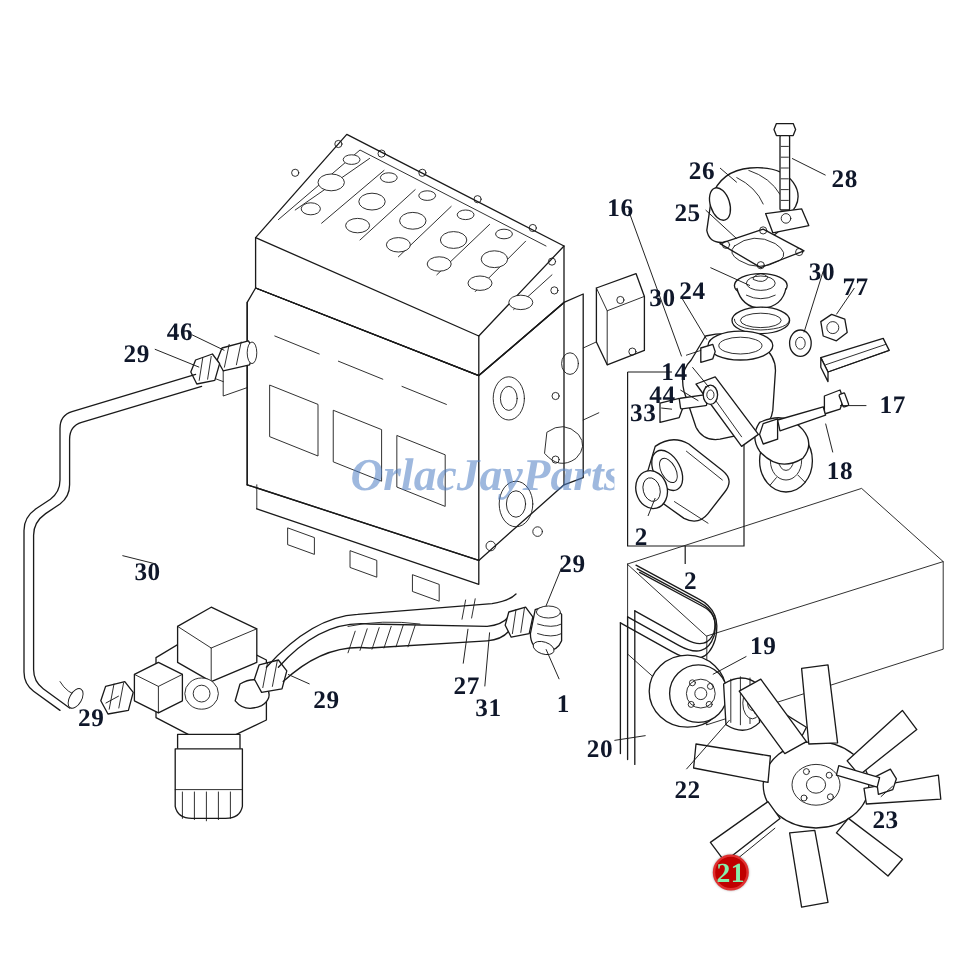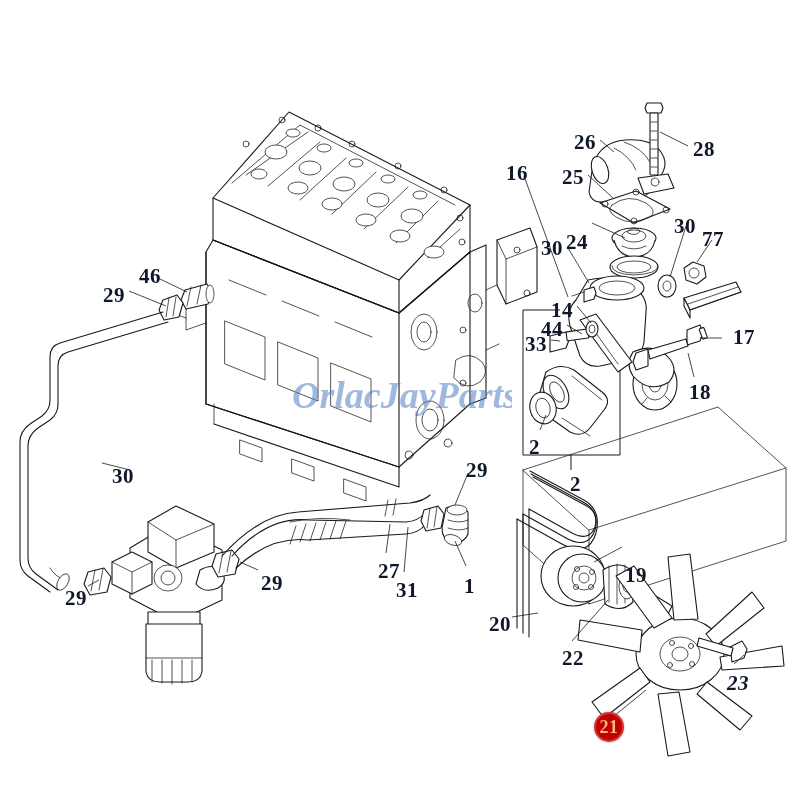--- a/index.html
+++ b/index.html
@@ -28,30 +28,30 @@
     color: #0f172a;
     font-family: "Liberation Serif", "DejaVu Serif", serif;
     font-weight: bold;
     font-size: 21px;
     line-height: 21px;
     letter-spacing: 0.5px;
     white-space: nowrap;
     user-select: none;
   }
   .callout.hl {
-    color: #fdba74;
+    color: #86efac;
     background: #c00000;
     border: 2px solid #e03030;
     border-radius: 50%;
     width: 26px;
     height: 26px;
     display: flex;
     align-items: center;
     justify-content: center;
-    font-size: 18px;
+    font-size: 23px;
     box-shadow: 0 0 2px rgba(0,0,0,0.4);
   }
   #watermark {
     position: absolute;
     left: 292px;
     top: 372px;
     width: 220px;
     height: 48px;
     pointer-events: none;
     opacity: 0.55;
@@ -414,20 +414,20 @@
       <div class="callout" style="left: 689px; top: 382px;">18</div>
       <div class="callout" style="left: 529px; top: 437px;">2</div>
       <div class="callout" style="left: 570px; top: 474px;">2</div>
       <div class="callout" style="left: 112px; top: 466px;">30</div>
       <div class="callout" style="left: 65px; top: 588px;">29</div>
       <div class="callout" style="left: 261px; top: 573px;">29</div>
       <div class="callout" style="left: 466px; top: 460px;">29</div>
       <div class="callout" style="left: 378px; top: 561px;">27</div>
       <div class="callout" style="left: 396px; top: 580px;">31</div>
       <div class="callout" style="left: 464px; top: 576px;">1</div>
-      <div class="callout" style="left: 625px; top: 565px; text-align: center;">19</div>
+      <div class="callout" style="left: 625px; top: 528px; text-align: center;">19</div>
       <div class="callout" style="left: 489px; top: 614px;">20</div>
       <div class="callout" style="left: 562px; top: 648px; font-family: Liberation Serif, serif;">22</div>
-      <div class="callout" style="left: 727px; top: 673px; font-style: italic;">23</div>
+      <div class="callout" style="left: 727px; top: 673px;">23</div>
       <div class="callout hl" style="left: 594px; top: 712px;">21</div>
     </div>
 
 </div>
 
 </body></html>

